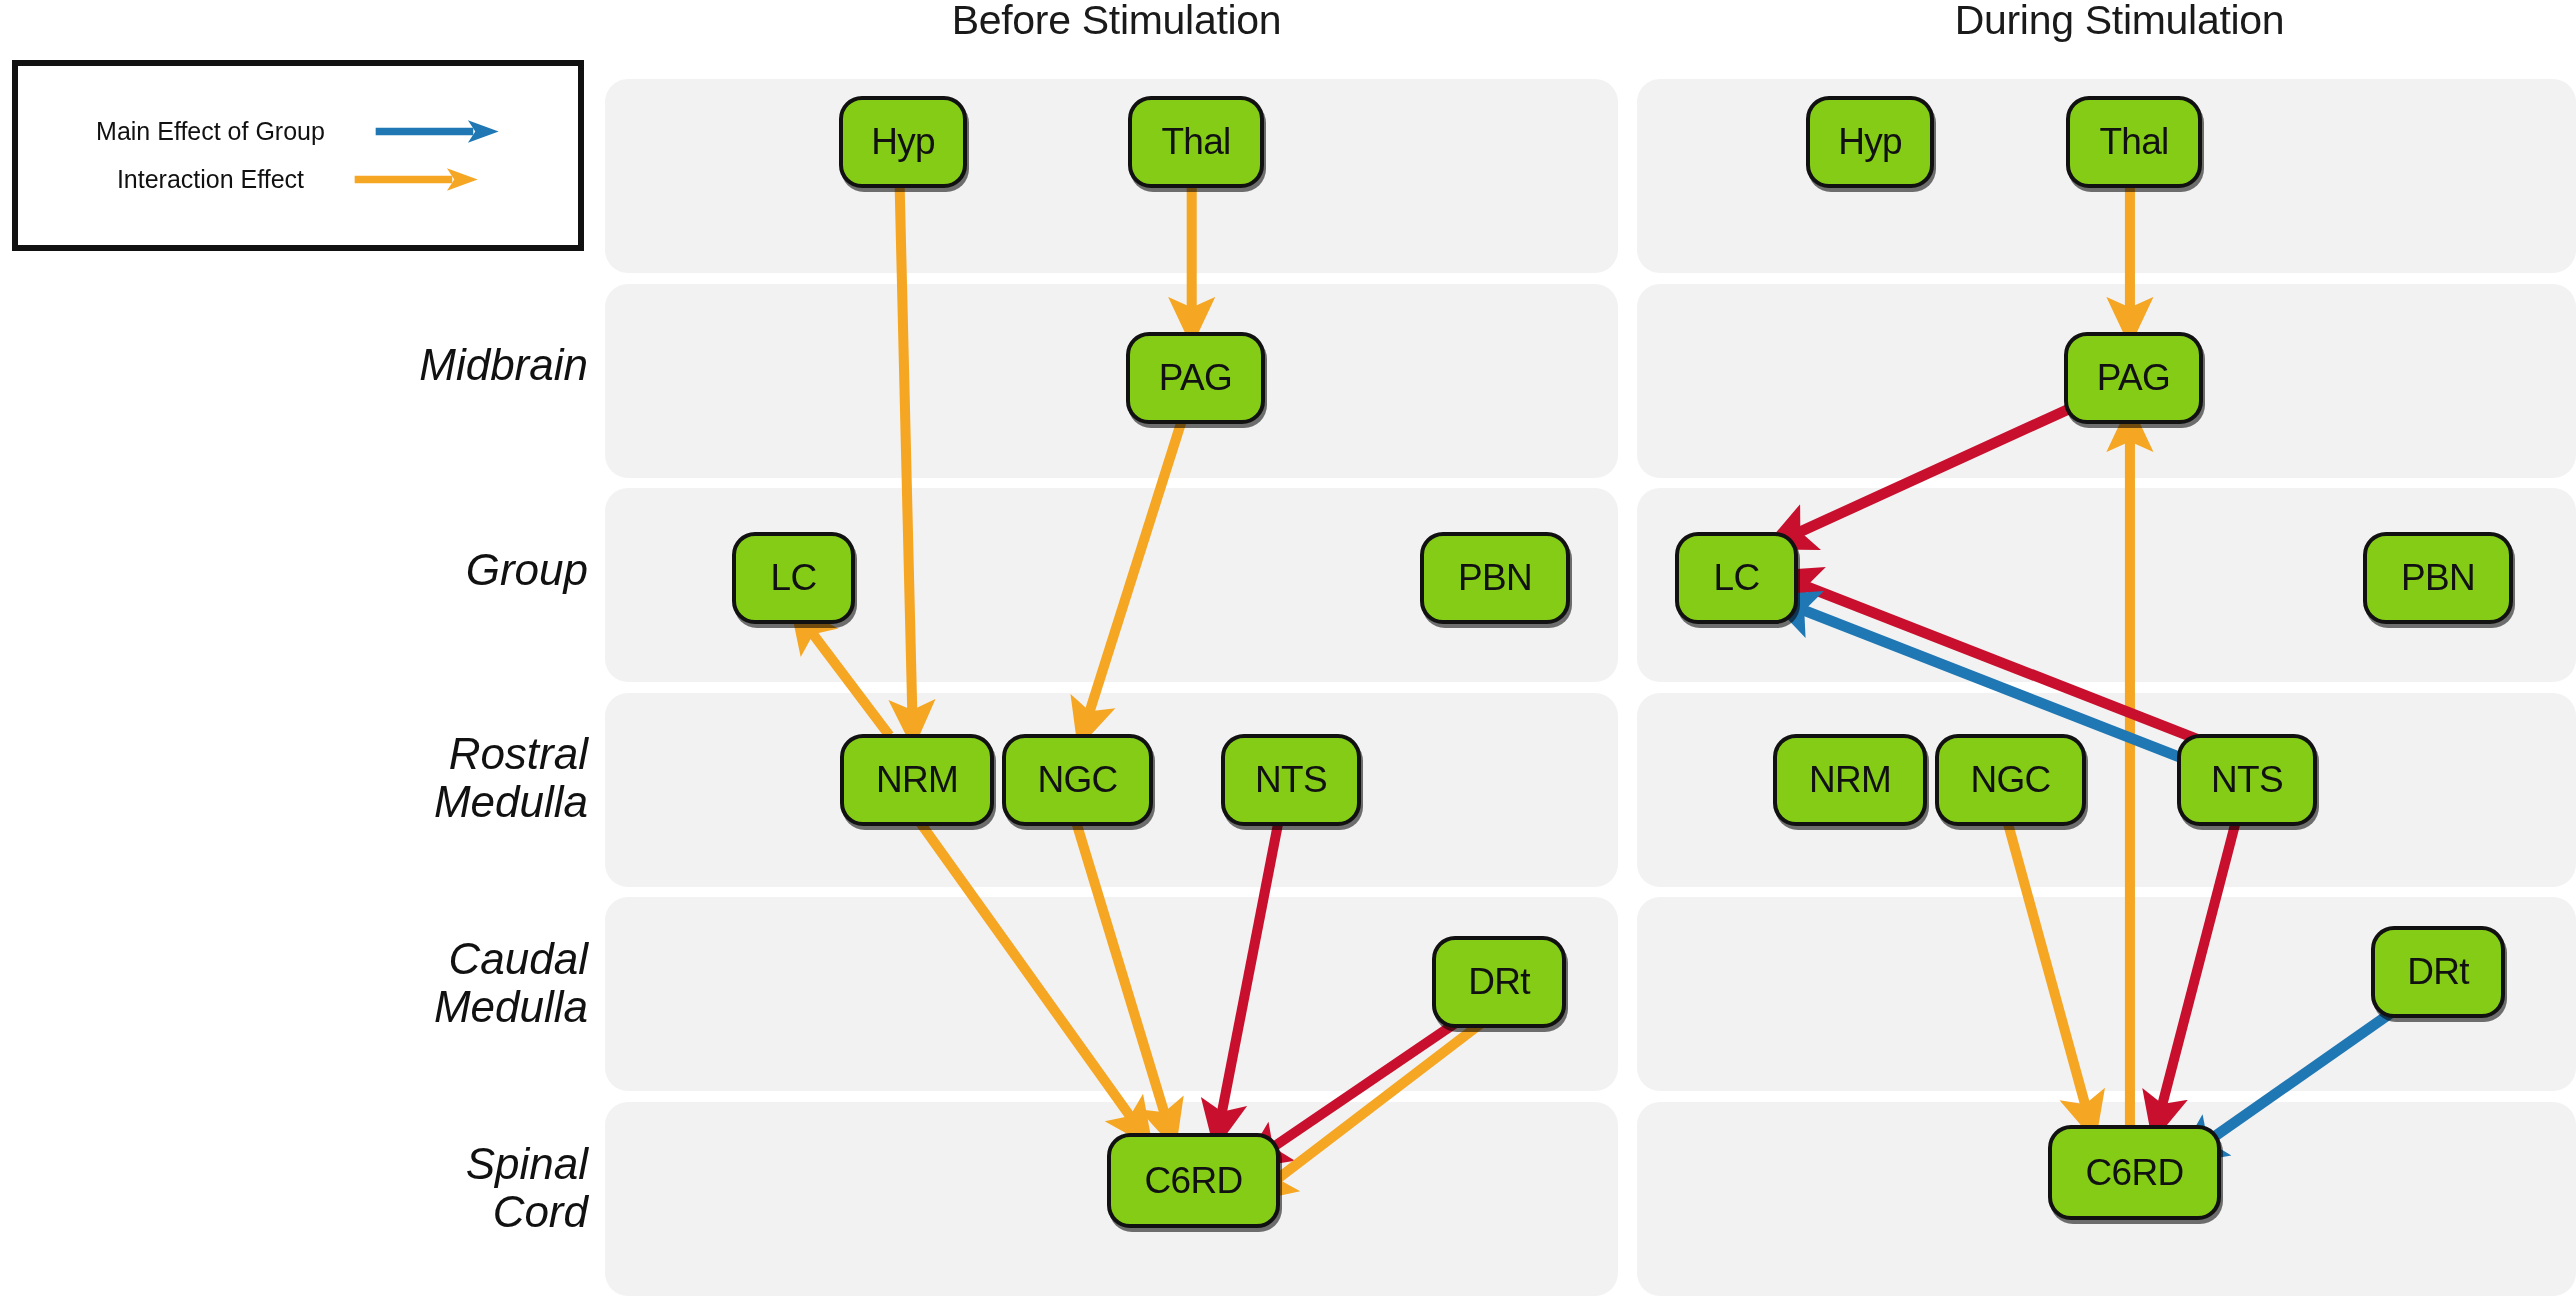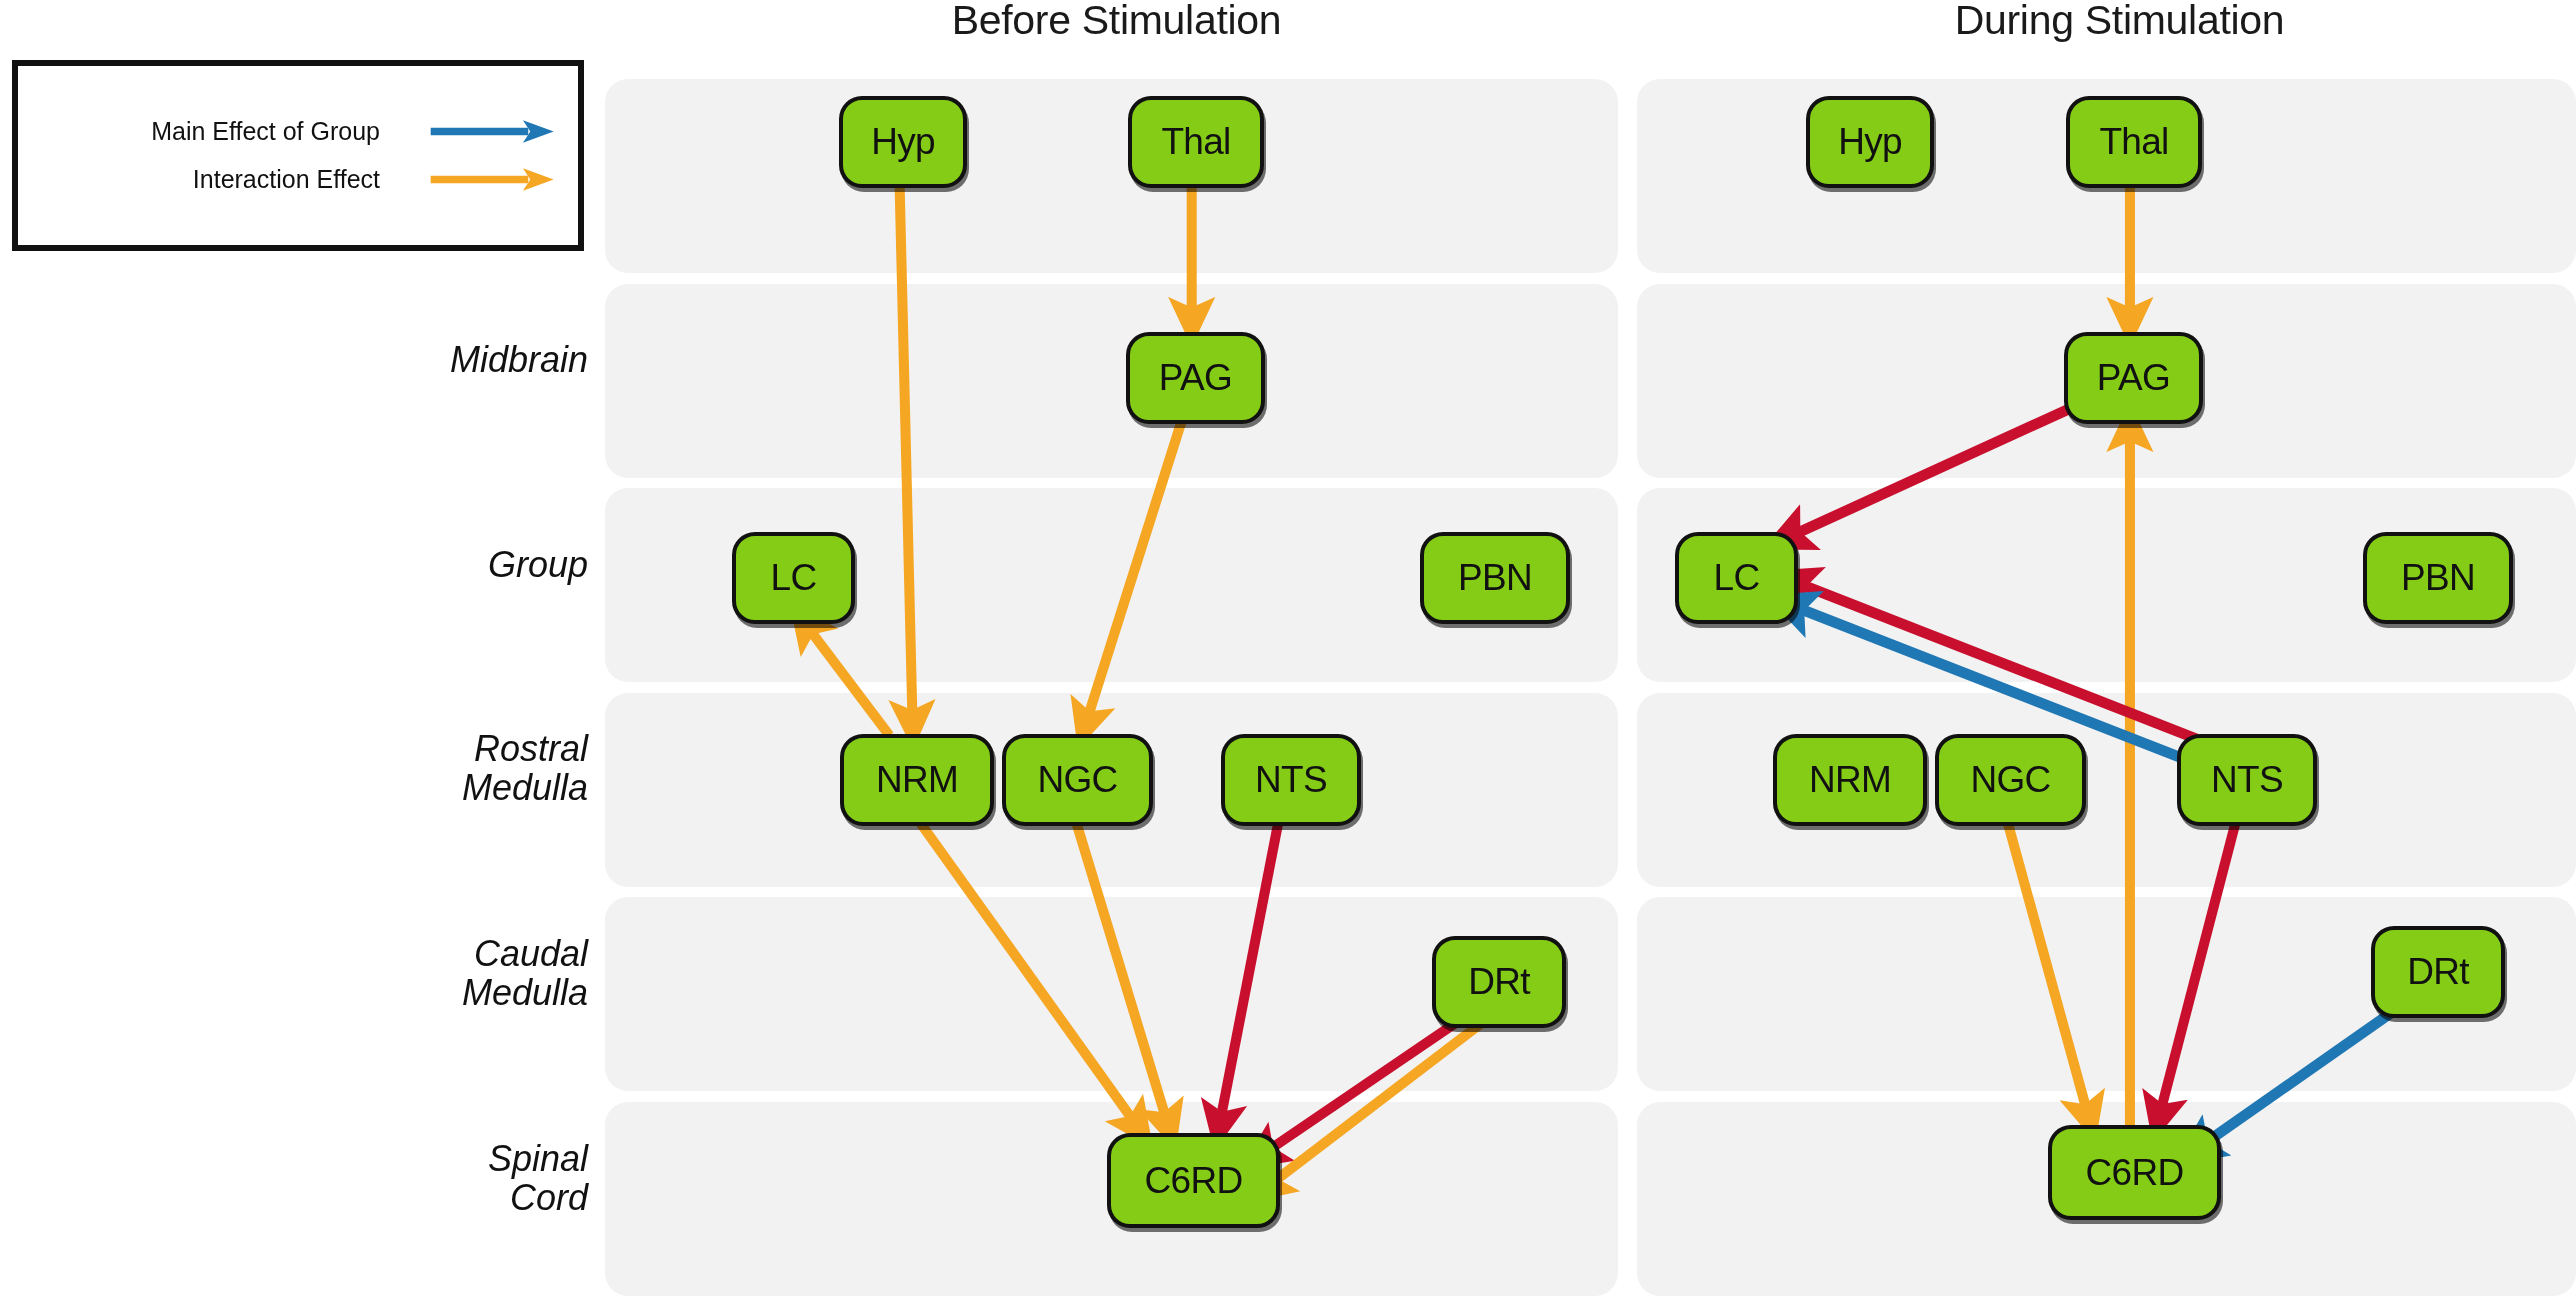--- a/index.html
+++ b/index.html
@@ -9,35 +9,35 @@
   #root{position:absolute;inset:0;}
 
   
   .band{position:absolute;background:#f2f2f2;border-radius:23px;}
 
   
   .panel-title{position:absolute;font-size:41px;color:#1a1a1a;
                text-align:center;white-space:nowrap;letter-spacing:-0.3px;}
 
   
-  .row-label{position:absolute;font-style:italic;font-size:36px;color:#111;
+  .row-label{position:absolute;font-style:italic;font-size:44px;color:#111;
              text-align:right;line-height:1.08;white-space:pre-line;}
 
   
   .node{position:absolute;background:#84cc16;border:4.7px solid #111;
         border-radius:23px;display:flex;align-items:center;justify-content:center;
         font-size:37px;color:#111;white-space:nowrap;
         box-shadow:2px 4px 0 rgba(0,0,0,.55);z-index:6;letter-spacing:-0.7px;}
 
   
   #legend{position:absolute;left:12px;top:60px;width:572px;height:191px;
           background:#fff;border:6px solid #111;z-index:30;
           display:flex;flex-direction:column;justify-content:center;
           padding:0 23px;box-sizing:border-box;gap:19px;}
-  .legend-row{display:flex;align-items:center;justify-content:flex-end;gap:48px;}
+  .legend-row{display:flex;align-items:center;justify-content:center;gap:48px;}
   .legend-text{font-size:25px;color:#111;white-space:nowrap;}
   .legend-arrow{width:127px;height:27px;flex:none;}
 
   
   #edges{position:absolute;left:0;top:0;width:2576px;height:1296px;z-index:4;
          pointer-events:none;}
 </style>
 </head>
 <body>
 

